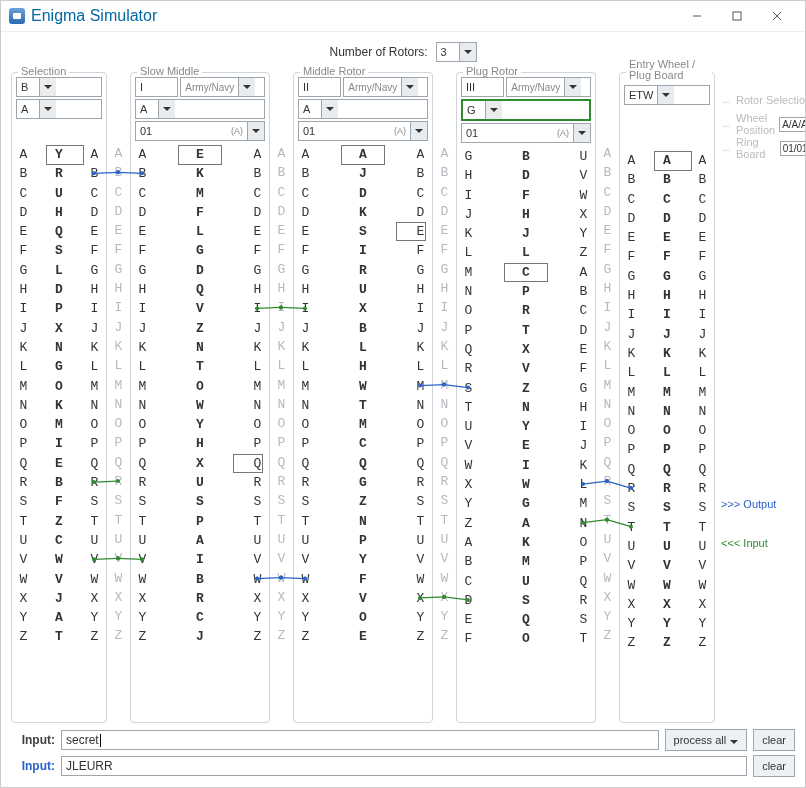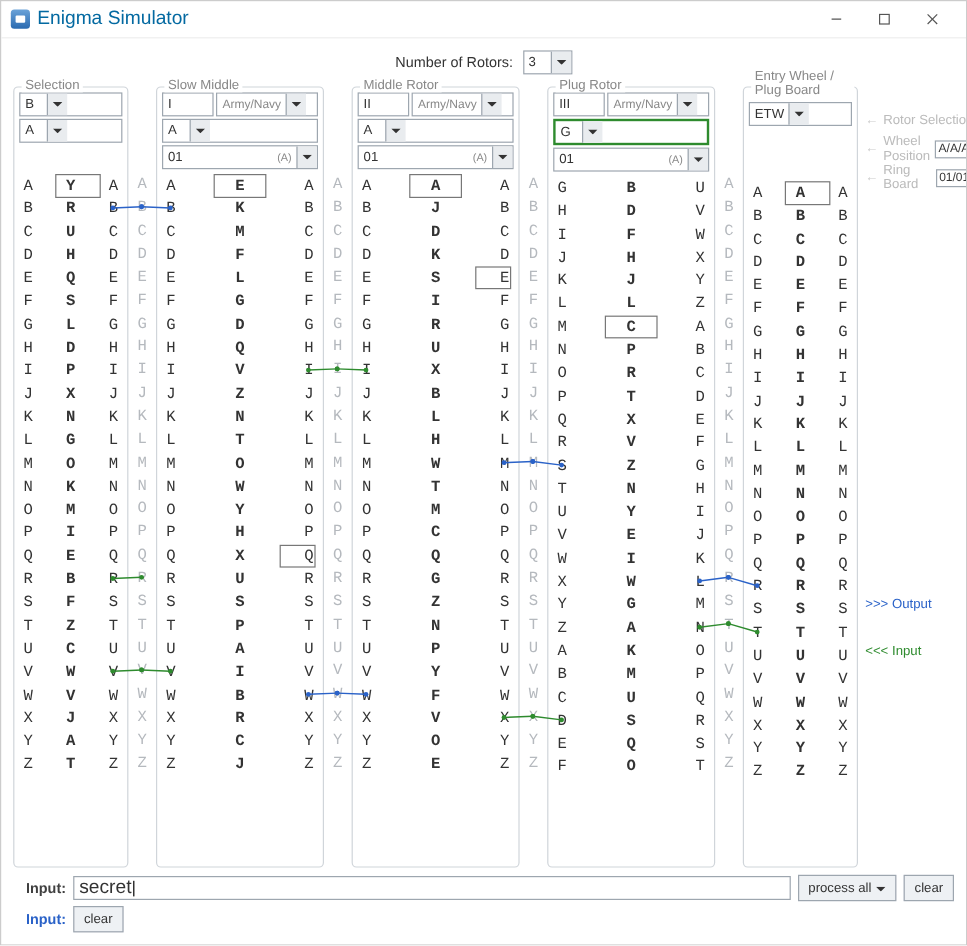--- a/index.html
+++ b/index.html
@@ -35,21 +35,21 @@
 .winbox{border:1px solid #777;position:absolute;width:42px;height:18px;left:50%;transform:translateX(-50%);top:0;pointer-events:none}
 .winbox.small{width:36px}
 .sidecol{display:flex;flex-direction:column;padding:2px 2px;gap:4px;font-size:11px;color:#bbb}
 .sidecol .row{height:20px;display:flex;align-items:center;gap:4px}
 .sidecol .box{border:1px solid #9da6af;background:#fff;padding:1px 2px;font-size:10px;color:#333;white-space:nowrap}
 .bottom{margin-top:6px;display:flex;flex-direction:column;gap:4px}
 .iorow{display:flex;align-items:center;gap:6px}
 .iorow .lbl{width:44px;text-align:right;font-weight:bold;font-size:12px}
 .iorow .lbl.in{color:#404040}
 .iorow .lbl.out{color:#2a62c8}
-.textbox{flex:1;border:1px solid #9da6af;height:18px;padding:0 4px;background:#fff;display:flex;align-items:center;font-size:16px;color:#333}
+.textbox{flex:1;border:1px solid #9da6af;height:18px;padding:0 4px;background:#fff;display:flex;align-items:center;font-size:12px;color:#333}
 .button{border:1px solid #9da6af;background:#eef1f4;height:20px;padding:0 8px;display:flex;align-items:center;font-size:11px;cursor:default}
 .caret{display:inline-block;width:1px;height:13px;background:#000;margin-left:1px}
 .arrow-left{color:#ccc}
 .fast-pos .select{border:2px solid #2e8b2e}
 #wires{position:absolute;left:0;top:0;pointer-events:none}
 .indicator-box{border:1px solid #777;position:absolute;height:17px;pointer-events:none}
 </style>
 </head>
 <body>
 
@@ -894,17 +894,18 @@
         <div class="button">
             <span>process all</span>
             <span style="margin-left:4px"><svg width="8" height="4">
                 <polygon points="0,0 8,0 4,4" fill="#333"></polygon>
               </svg></span>
           </div>
         <div class="button">clear</div>
       </div>
       <div class="iorow">
         <span class="lbl out">Input:</span>
+        <div class="textbox">JLEURR</div>
         <div class="button">clear</div>
       </div>
     </div>
   </div>
 </div>
 
 </body></html>

